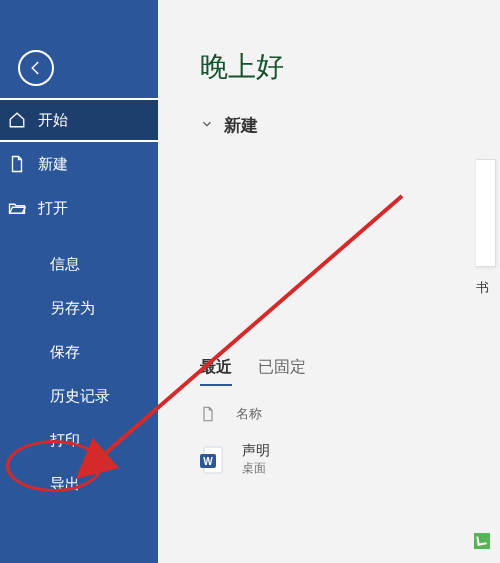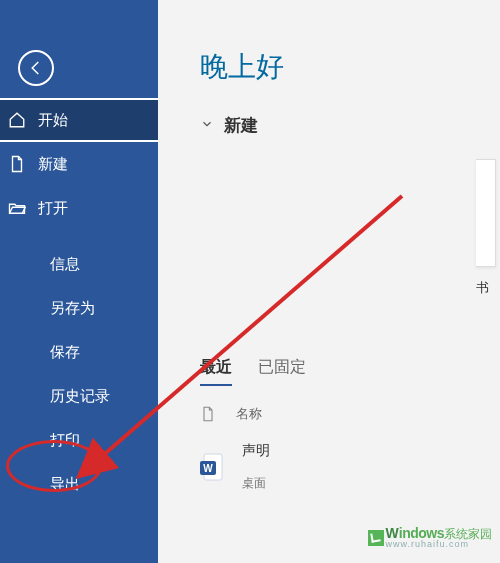--- a/index.html
+++ b/index.html
@@ -8,37 +8,37 @@
   .sidebar { width: 158px; background: #2b579a; color: #fff; display: flex; flex-direction: column; padding-top: 46px; position: relative; }
   .back-btn { position: absolute; top: 50px; left: 18px; width: 36px; height: 36px; border: 2px solid #fff; border-radius: 50%; display: flex; align-items: center; justify-content: center; cursor: pointer; }
   .back-btn svg { width: 18px; height: 18px; }
   .sidebar-list { margin-top: 52px; display: flex; flex-direction: column; }
   .sidebar-item { display: flex; align-items: center; height: 44px; padding-left: 8px; cursor: pointer; font-size: 15px; color: #fff; }
   .sidebar-item.active { background: #1e3e6e; border: 2px solid #fff; border-left: none; border-right: none; }
   .sidebar-item.no-icon { padding-left: 50px; }
   .sidebar-icon { width: 18px; height: 18px; margin-right: 12px; display: inline-flex; align-items: center; justify-content: center; }
   .sidebar-icon svg { width: 18px; height: 18px; }
   .main { flex: 1; background: #f3f3f3; padding: 48px 0 0 42px; position: relative; overflow: hidden; }
-  .main-title { font-size: 28px; color: #0369a1; margin-bottom: 28px; font-family: Liberation Mono, monospace; }
+  .main-title { font-size: 28px; color: #14532d; margin-bottom: 28px; font-family: Liberation Mono, monospace; }
   .section-header { display: flex; align-items: center; font-size: 17px; color: #333; margin-bottom: 22px; cursor: pointer; }
   .section-header .chev { margin-right: 10px; }
   .templates { display: flex; gap: 80px; margin-bottom: 60px; }
   .template-card { display: flex; flex-direction: column; align-items: center; width: 90px; cursor: pointer; }
   .template-thumb { width: 80px; height: 108px; background: #fff; border: 1px solid #ddd; box-shadow: 0 1px 3px rgba(0,0,0,0.08); margin-bottom: 12px; }
   .template-thumb.clipped { width: 20px; border-left: none; }
   .template-label { font-size: 13px; color: #333; white-space: nowrap; }
   .tabs { display: flex; gap: 26px; font-size: 16px; margin-bottom: 18px; }
   .tab { color: #666; cursor: pointer; padding-bottom: 6px; }
   .tab.active { color: #333; font-weight: bold; border-bottom: 2px solid #2b579a; }
   .file-list { }
   .file-list-header { display: flex; align-items: center; font-size: 13px; color: #666; cursor: pointer; margin-bottom: 10px; }
   .file-list-header .doc-icon-sm { width: 16px; height: 20px; margin-right: 20px; }
   .file-row { display: flex; align-items: center; padding: 8px 0; cursor: pointer; }
   .file-row .word-icon { width: 24px; height: 28px; margin-right: 18px; }
-  .file-text { display: flex; flex-direction: column; gap: 15px; }
+  .file-text { display: flex; flex-direction: column; }
   .file-name { font-size: 14px; color: #333; }
   .file-loc { font-size: 12px; color: #737373; }
 
   
   .annot { position: absolute; top: 0; left: 0; width: 500px; height: 563px; pointer-events: none; }
   .red-ellipse { position: absolute; left: 6px; top: 440px; width: 96px; height: 52px; border: 3px solid #d62a2a; border-radius: 50%; }
   .red-arrow { position: absolute; left: 72px; top: 186px; width: 340px; height: 300px; }
   .watermark { position: absolute; right: 8px; bottom: 14px; display: flex; align-items: center; font-size: 14px; color: #4aa84a; opacity: 0.92; pointer-events: none; }
   .watermark .wm-box { width: 16px; height: 16px; background: #49b04a; margin-right: 2px; position: relative; }
   .watermark .wm-box::after { content: ""; position: absolute; left: 3px; top: 3px; width: 7px; height: 7px; border: 2px solid #fff; border-top: none; border-right: none; transform: rotate(-10deg); }
@@ -169,18 +169,14 @@
   <svg class="red-arrow" viewBox="0 0 340 300">
     <defs>
       <marker id="ah" markerWidth="10" markerHeight="10" refX="2" refY="5" orient="auto">
         <path d="M0 0 L10 5 L0 10 Z" fill="#d62a2a"></path>
       </marker>
     </defs>
     <line x1="330" y1="10" x2="28" y2="272" stroke="#d62a2a" stroke-width="4" marker-end="url(#ah)"></line>
   </svg>
   <div class="watermark">
     <span class="wm-box"></span>
-    <span style="display:flex; flex-direction:column; line-height:1;">
-      <span><b style="color:#2e7d32">W</b><span class="wm-text">indows</span><span class="wm-sub">系统家园</span></span>
-      <span style="font-size:9px;color:#8aa;letter-spacing:1px">www.ruhaifu.com</span>
-    </span>
   </div>
 </div>
 
 </body></html>

